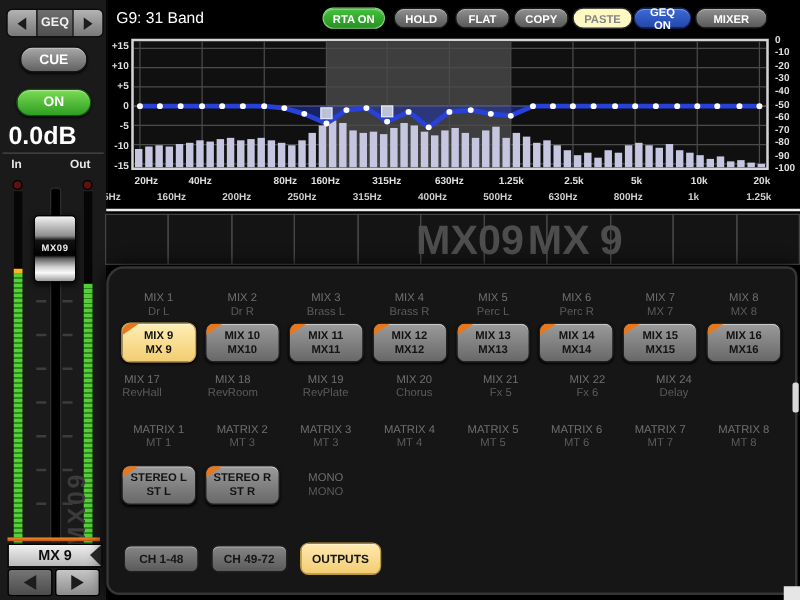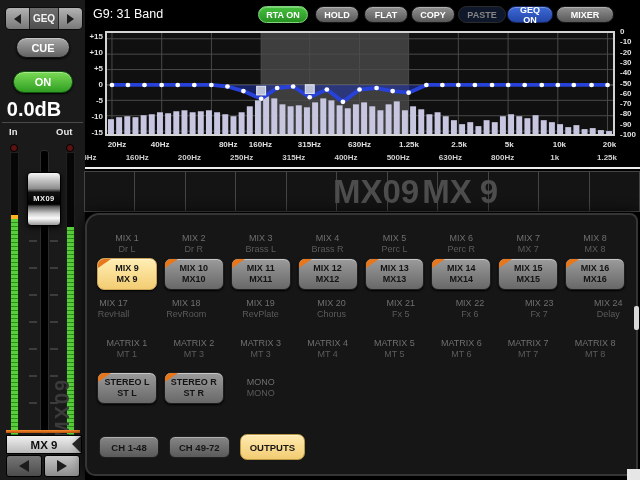--- a/index.html
+++ b/index.html
@@ -52,21 +52,21 @@
   .hpill{position:absolute;top:6px;height:17px;border-radius:9px;border:1px solid #161616;color:#fff;
     font-size:9px;font-weight:bold;display:flex;align-items:center;justify-content:center;cursor:pointer;
     background:linear-gradient(180deg,#919191,#585858);box-shadow:inset 0 1px 0 rgba(255,255,255,.3);}
   #ins-group{position:absolute;left:186px;top:6px;height:17px;display:flex;border-radius:9px;overflow:hidden;border:1px solid #161616;}
   #ins1{width:33px;background:linear-gradient(180deg,#4a79e8,#2a4fb8);color:#fff;font-size:9px;font-weight:bold;display:flex;align-items:center;justify-content:center;cursor:pointer;}
   #ins2{width:33px;background:#474747;color:#9a9a9a;font-size:9px;font-weight:bold;display:flex;align-items:center;justify-content:center;cursor:pointer;}
   #rta{left:258px;width:50px;background:linear-gradient(180deg,#46c13e,#279222);border-color:#7fd579;}
   #hold{left:315px;width:44px;}
   #flat{left:364px;width:44px;}
   #copy{left:411px;width:44px;}
-  #paste{left:458px;width:48px;background:#0f172a;color:#858585;box-shadow:none;border-color:#2b2b2b;cursor:default;}
+  #paste{left:458px;width:48px;background:#fef9c3;color:#858585;box-shadow:none;border-color:#2b2b2b;cursor:default;}
   #geqon{left:507px;width:46px;background:linear-gradient(180deg,#3c6ad8,#2446a8);border-color:#16265e;}
   #mixer{left:556px;width:58px;}
 
   
   #graph-box{position:absolute;left:105px;top:31px;width:510px;height:105px;border:2px solid #d4d4d4;background:#101010;box-sizing:border-box;}
   #geq-svg{display:block;width:100%;height:100%;}
   .ticklab{position:absolute;color:#e0e0e0;font-size:8px;font-weight:bold;line-height:9px;}
   #axis-left{position:absolute;left:84px;top:0;width:19px;height:145px;}
   #axis-left .ticklab{right:0;text-align:right;width:19px;}
   #axis-right{position:absolute;left:618px;top:0;width:22px;height:145px;}
@@ -466,24 +466,20 @@
         </div>
         <div class="chlabel">
           <span class="l1">MIX 21</span>
           <span class="l2">Fx 5</span>
         </div>
         <div class="chlabel">
           <span class="l1">MIX 22</span>
           <span class="l2">Fx 6</span>
         </div>
         <div class="chlabel">
-          <span class="l1">MIX 23</span>
-          <span class="l2">Fx 7</span>
-        </div>
-        <div class="chlabel">
           <span class="l1">MIX 24</span>
           <span class="l2">Delay</span>
         </div>
       </div>
       <div class="chrow" style="top: 120px;">
         <div class="chlabel">
           <span class="l1">MATRIX 1</span>
           <span class="l2">MT 1</span>
         </div>
         <div class="chlabel">

